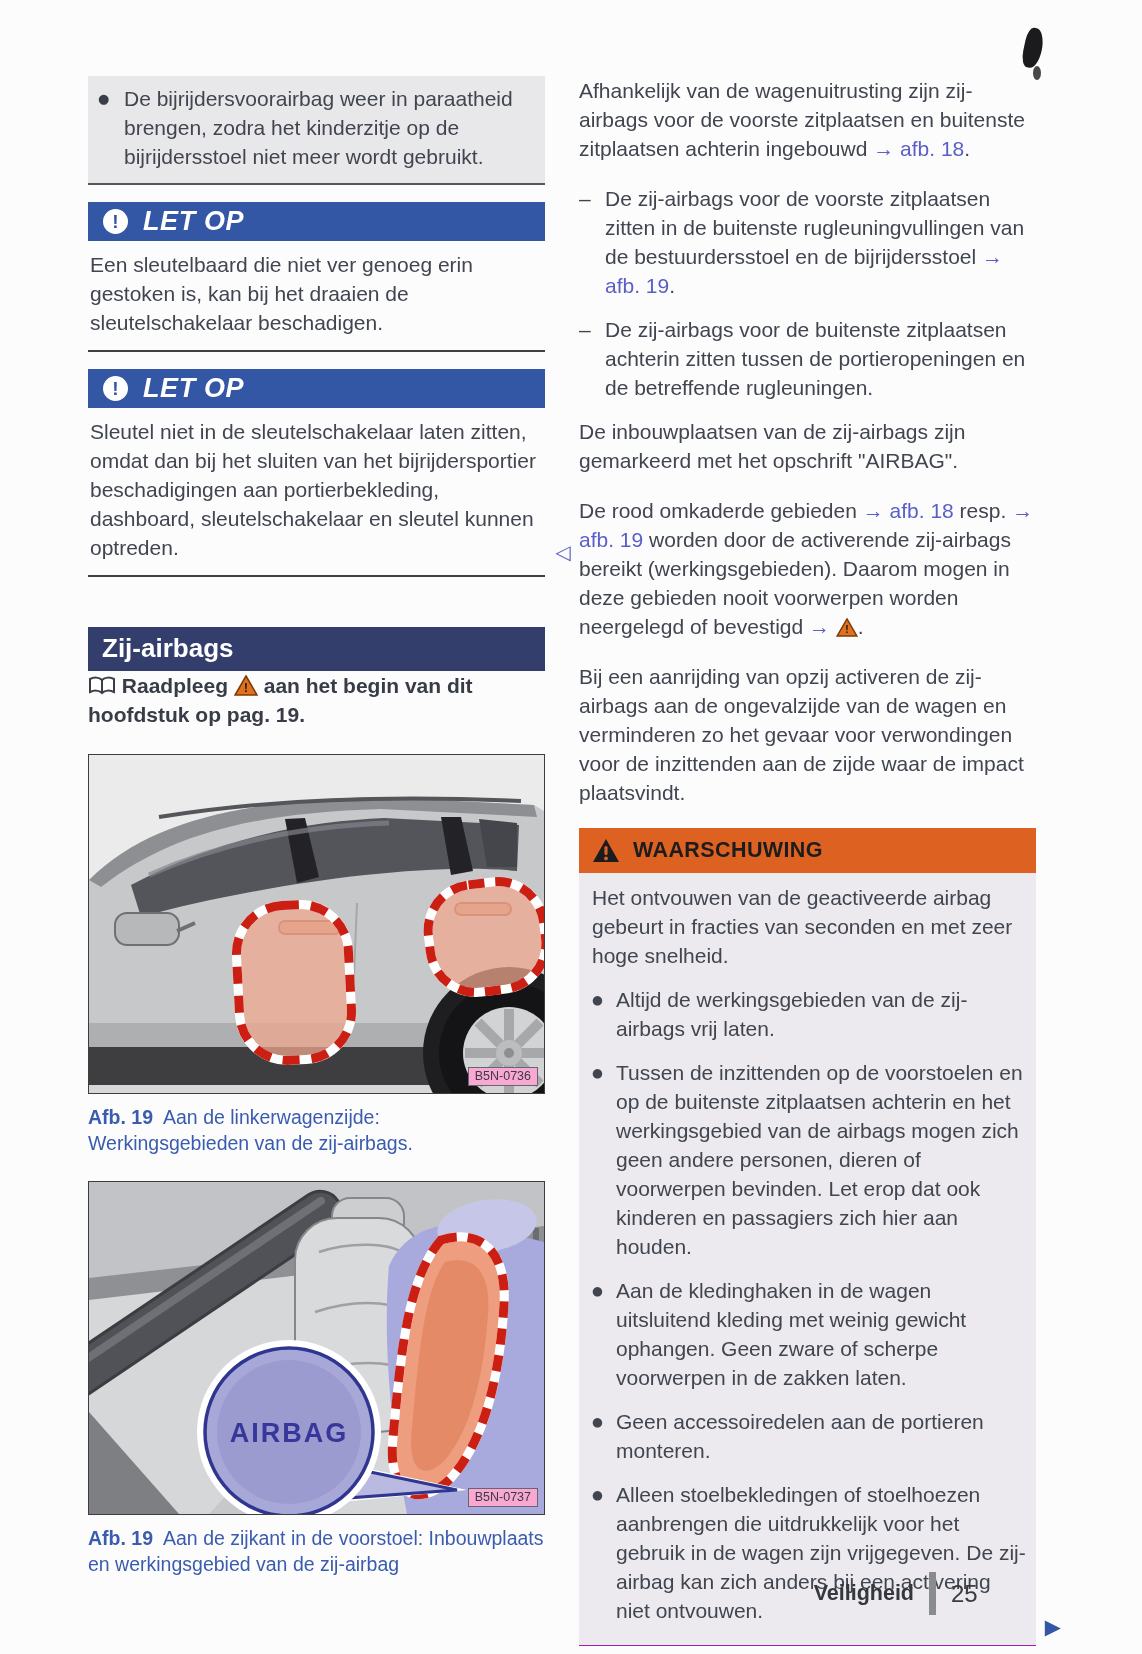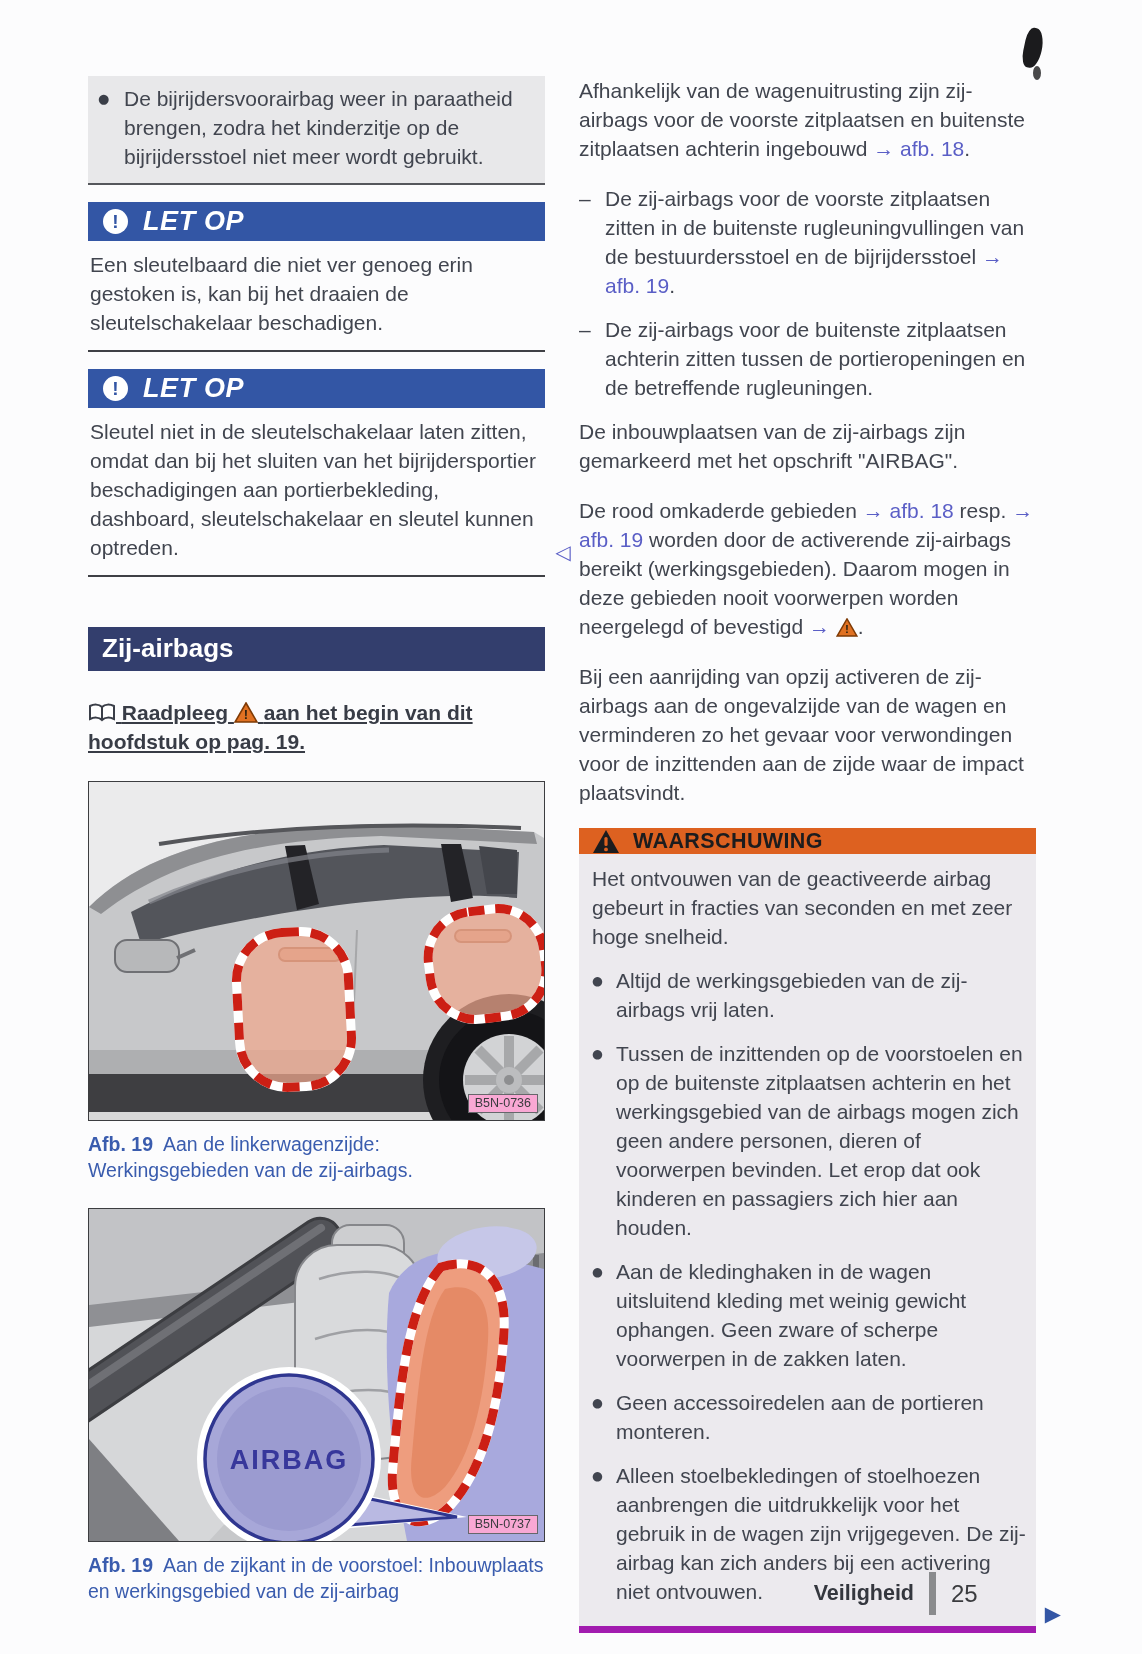--- a/index.html
+++ b/index.html
@@ -22,40 +22,40 @@
   .letop-header{background:#3356a5;height:39px;display:flex;align-items:center;gap:15px;padding:0 15px;}
   .bang{width:25px;height:25px;border-radius:50%;background:#ffffff;color:#3356a5;
         font-weight:bold;font-size:19px;line-height:25px;text-align:center;flex:0 0 25px;}
   .letop-title{color:#fff;font-weight:bold;font-style:italic;font-size:27px;letter-spacing:.6px;}
   .letop-body{position:relative;padding:9px 2px 13px 2px;border-bottom:2px solid #3f4045;}
   .endmark{position:absolute;right:-26px;bottom:8px;color:#5a5ec6;font-size:20px;
            font-family:"DejaVu Sans",sans-serif;}
 
   .section-bar{margin-top:50px;background:#333e6d;color:#fff;font-weight:bold;font-size:26px;
                line-height:26px;padding:8px 14px 10px;}
-  .consult{margin-top:27px;font-weight:bold;color:#383c46;text-decoration:underline;}
+  .consult{font-weight:bold;color:#383c46;}
   .icon-inline{display:inline-block;vertical-align:-3px;}
 
   .figure{margin-top:25px;position:relative;border:1px solid #3c3d40;background:#ebebec;line-height:0;}
   .chip{position:absolute;right:6px;bottom:7px;background:#f9a8d4;border:1px solid #66676b;
         font-size:12.5px;line-height:15px;padding:1px 6px;color:#3a3b3e;}
   .fig-caption{margin-top:10px;color:#3a5cae;font-size:19.5px;line-height:26px;}
   .fig-caption .flabel{font-weight:bold;margin-right:10px;}
 
   
   .col-r p{margin:0 0 21px 0;}
   .xref{color:#5a5ec6;cursor:pointer;text-decoration:none;}
   .dash-item{display:flex;gap:10px;margin-bottom:15px;}
   .dash-item .marker{flex:0 0 16px;}
   .tri-icon{display:inline-block;vertical-align:-3px;}
 
   .warning{position:relative;margin-top:8px;}
-  .warn-header{background:#dd6120;height:26px;display:flex;align-items:center;gap:13px;padding:0 13px;}
+  .warn-header{background:#dd6120;height:45px;display:flex;align-items:center;gap:13px;padding:0 13px;}
   .warn-title{color:#1c1c1e;font-weight:bold;font-size:21.5px;letter-spacing:.4px;}
-  .warn-body{background:#eceaee;padding:10px 10px 16px 13px;border-bottom:7px solid #a21caf;}
+  .warn-body{background:#eceaee;padding:10px 10px 16px 13px;border-bottom:1px solid #a21caf;}
   .warn-intro{margin-bottom:15px;}
   .warn-item{display:flex;gap:11px;margin-bottom:15px;}
   .warn-item .marker{flex:0 0 13px;font-size:12.5px;line-height:29px;font-family:"DejaVu Sans",sans-serif;}
   .warn-item:last-child{margin-bottom:4px;}
   .continue-mark{position:absolute;right:-25px;bottom:4px;color:#3356a5;font-size:21px;
                  font-family:"DejaVu Sans",sans-serif;}
 
   
   .footer{position:absolute;left:0;top:1572px;width:985px;display:flex;justify-content:flex-end;
           align-items:center;gap:15px;}

